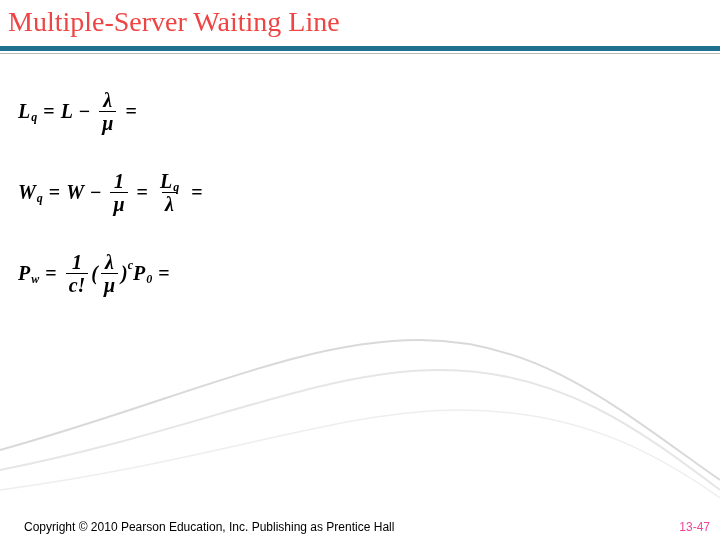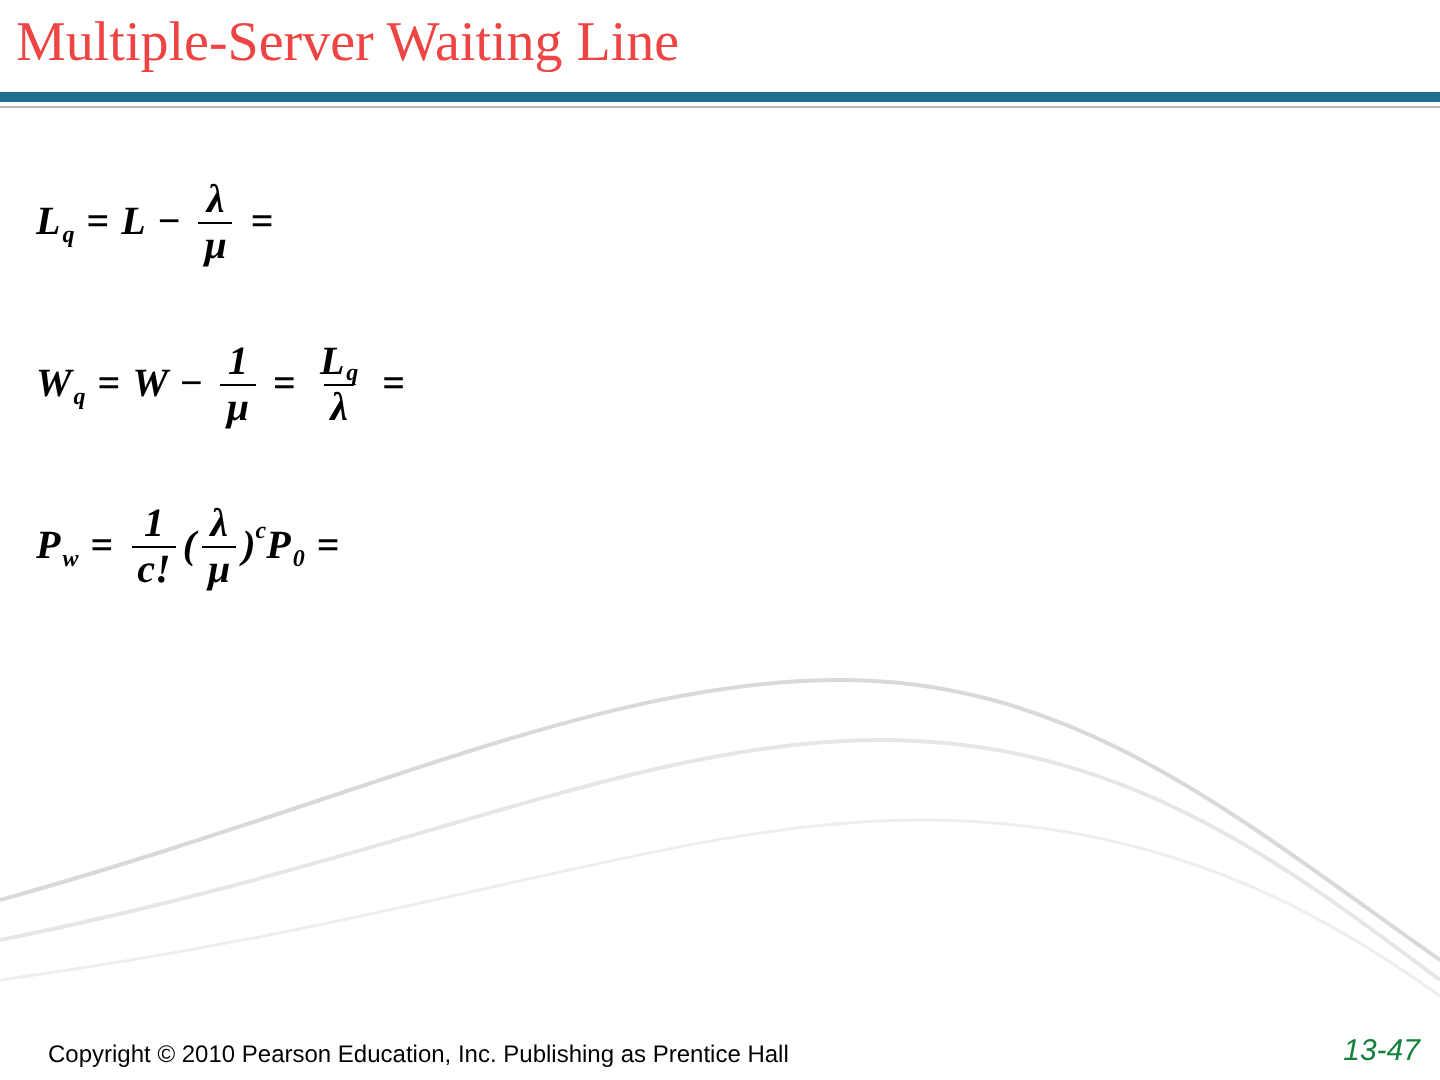--- a/index.html
+++ b/index.html
@@ -87,23 +87,22 @@
     font-family: Arial, Helvetica, sans-serif;
     margin-left: 16px;
   }
   .copyright {
     font-size: 12px;
     color: #000;
     max-width: 440px;
     line-height: 1.2;
   }
   .pagenum {
-    font-size: 15px;
-    color: #15803d;
-    font-style: italic;
+    font-size: 12px;
+    color: #ec4899;
   }
 </style>
 </head>
 <body>
 
 <div class="header">
   <div class="title">
     <span>Multiple-Server Waiting Line</span><br>
   </div>
 </div>

